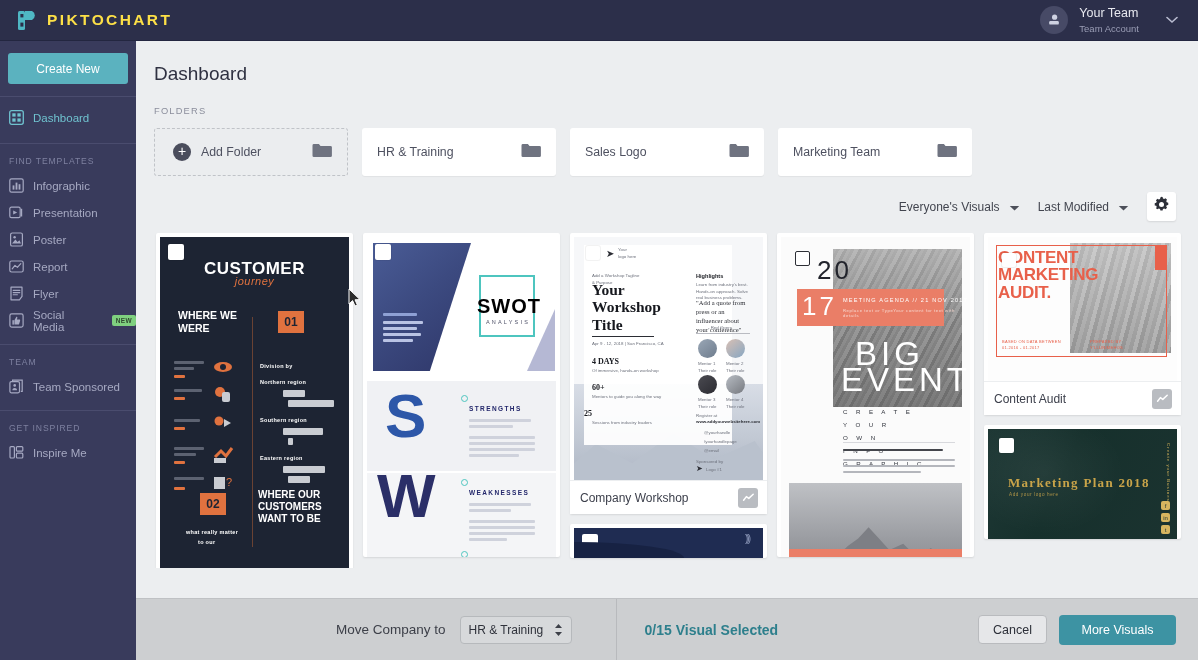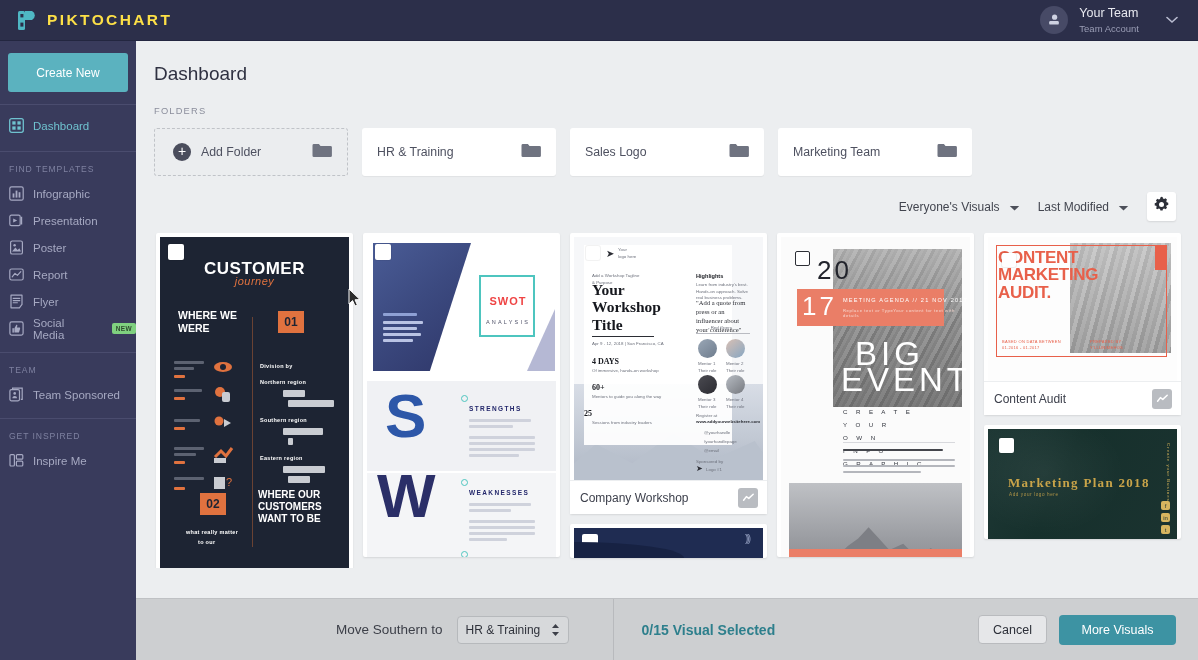--- a/index.html
+++ b/index.html
@@ -38,21 +38,21 @@
 
   
   .body-row { flex: 1; display: flex; min-height: 0; position: relative; }
 
   
   .sidebar {
     width: 136px; flex: 0 0 136px; background: #393b5c;
     position: relative; z-index: 30; padding-top: 12px;
   }
   .create-btn {
-    margin: 0 8px 0 8px; height: 39px; background: #5bb2bf; border-radius: 3px;
+    margin: 0 8px 0 8px; height: 31px; background: #5bb2bf; border-radius: 3px;
     color: #ffffff; font-size: 12px; display: flex; align-items: center;
     justify-content: center; cursor: pointer;
   }
   .side-sep { height: 1px; background: #4a4c6e; margin: 12px 0 0 0; }
   .nav-item {
     display: flex; align-items: center; gap: 9px; height: 27px;
     padding-left: 8px; cursor: pointer; color: #a6a9c2; font-size: 11.5px;
   }
   .nav-item.active { color: #6fc2cf; }
   .nav-item .ico { width: 16px; height: 16px; flex: 0 0 16px; display:flex; align-items:center; justify-content:center; }
@@ -155,21 +155,21 @@
   .swot-photo {
     position: absolute; top: 6px; left: 6px; width: 98px; height: 128px;
     background: linear-gradient(140deg,#4a5c96 0%, #3c4a80 45%, #2e3668 100%);
     clip-path: polygon(0 0, 100% 0, 58% 100%, 0 100%);
   }
   .swot-box {
     position: absolute; top: 38px; left: 112px; width: 56px; height: 62px;
     border: 2px solid #4ec5bf;
   }
   .swot-word { position: absolute; top: 58px; left: 110px; width: 62px; text-align:center;
-    color: #ef4444; font-size: 11px; font-weight: bold; letter-spacing: 1px; }
+    color: #000000; font-size: 20px; font-weight: bold; letter-spacing: 1px; }
   .swot-ana { position: absolute; top: 82px; left: 110px; width: 62px; text-align:center;
     color: #4e5168; font-size: 5.5px; letter-spacing: 2.2px; }
   .swot-tri { position:absolute; top: 72px; left: 160px; width: 28px; height: 62px;
     background: #a8abcc; clip-path: polygon(100% 0, 100% 100%, 0 100%); opacity:.85;}
   .swot-S { position: absolute; top: 148px; left: 18px; font-size: 62px; font-weight: bold;
     color: #2d57a8; line-height: 1; font-family: "Liberation Sans", sans-serif;}
   .swot-W { position: absolute; top: 228px; left: 10px; font-size: 62px; font-weight: bold;
     color: #2b2f68; line-height: 1;}
   .swot-h { position: absolute; color: #23276b; font-size: 6.5px; font-weight: bold; letter-spacing: 1.4px;}
   .swot-dot { position:absolute; width:7px;height:7px;border:1px solid #4ec5bf;border-radius:50%;}
@@ -743,21 +743,21 @@
 
           </div>
         </div>
 
       </div>
     </div>
   </div>
 
   <div class="bottombar">
     <div class="bb-left">
-      <span class="bb-label">Move Southern to</span>
+      <span class="bb-label">Move Company to</span>
       <span class="bb-select">
         <span>HR &amp; Training</span>
         <span class="bb-sel-arrows">
           <svg width="9" height="14" viewBox="0 0 9 14">
               <path d="M4.5 1 L8 5 H1 Z" fill="#3c3f48"></path>
               <path d="M4.5 13 L8 9 H1 Z" fill="#3c3f48"></path>
             </svg>
         </span>
       </span>
     </div>

